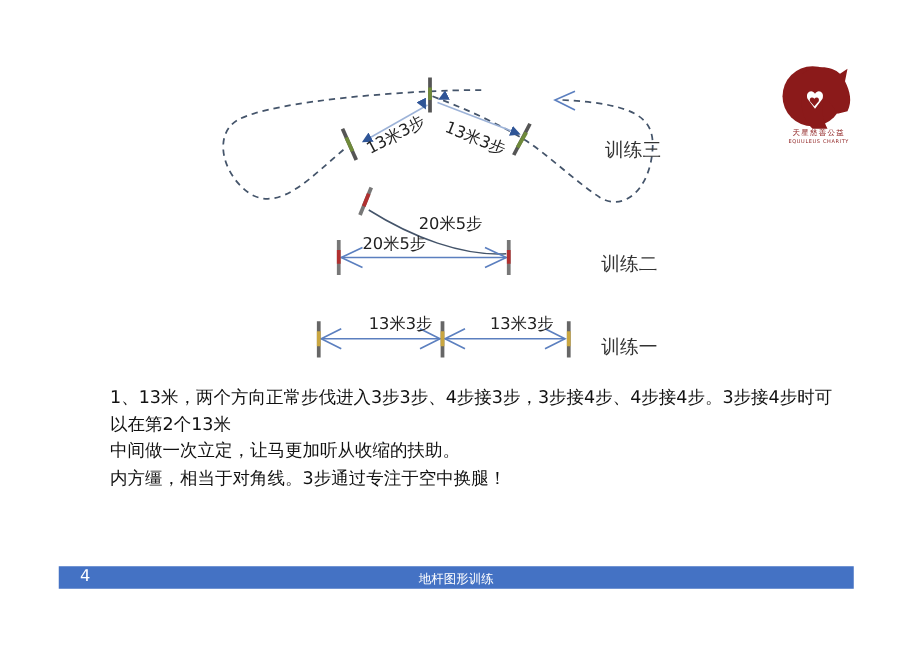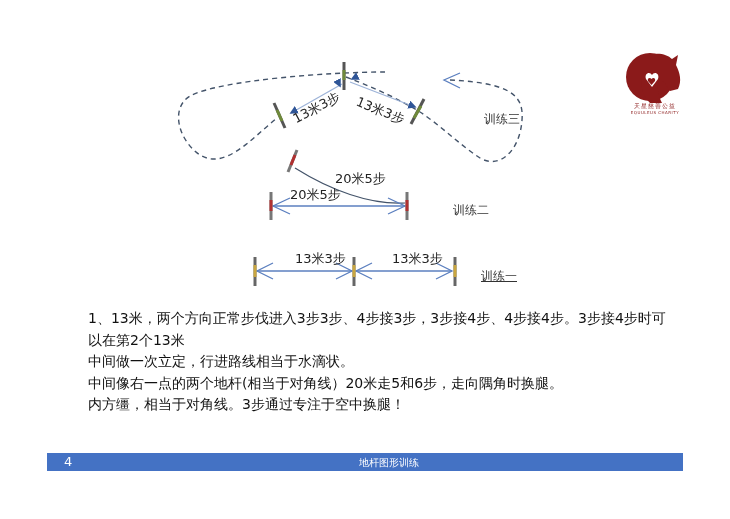--- a/index.html
+++ b/index.html
@@ -2,33 +2,33 @@
 <html><head>
 <meta charset="utf-8">
 <style>
   html, body { margin:0; padding:0; background:#ffffff; }
   body { width:730px; height:519px; position:relative; overflow:hidden;
          font-family:"DejaVu Sans", "Liberation Sans", sans-serif; color:#222; }
   .slide { position:absolute; left:0; top:0; width:730px; height:519px; }
   svg.diagram { position:absolute; left:0; top:0; }
   .lbl { position:absolute; font-size:13px; color:#222; white-space:nowrap; }
   .rot { transform-origin: left top; }
-  .ex-label { position:absolute; font-size:12px; color:#333; }
+  .ex-label { position:absolute; font-size:15px; color:#333; }
   .logo { position:absolute; left:620px; top:45px; width:70px; height:72px; }
   .logo-cn { position:absolute; left:622px; top:102px; width:66px; text-align:center;
              font-size:6px; color:#8b1a1a; letter-spacing:1px; }
   .logo-en { position:absolute; left:622px; top:110px; width:66px; text-align:center;
              font-size:4px; color:#8b1a1a; letter-spacing:0.5px; }
   .body-text { position:absolute; left:88px; top:308px; width:580px; font-size:14px;
                line-height:21.5px; color:#111; }
   .body-text p { margin:0; }
   .footer { position:absolute; left:47px; top:453px; width:636px; height:18px;
             background:#4472c4; }
   .footer .pg { position:absolute; left:17px; top:1px; font-size:13px; color:#fff; }
-  .footer .ttl { position:absolute; left:0; width:684px; top:3px; text-align:center;
+  .footer .ttl { position:absolute; left:0; width:636px; top:3px; text-align:center;
                  font-size:10px; color:#fff; }
 </style>
 </head>
 <body>
 
 <div class="slide">
 
   <svg class="diagram" width="730" height="519">
     <defs>
       <marker id="tri" viewBox="0 0 10 10" refX="8" refY="5" markerWidth="7" markerHeight="7" orient="auto">
@@ -110,36 +110,35 @@
   </svg>
 
   <div class="lbl rot" style="left:290px; top:112px; transform:rotate(-28deg);">13米3步</div>
   <div class="lbl rot" style="left:360px; top:93px; transform:rotate(22deg);">13米3步</div>
   <div class="lbl" style="left:335px; top:170px;">20米5步</div>
   <div class="lbl" style="left:290px; top:186px;">20米5步</div>
   <div class="lbl" style="left:295px; top:250px;">13米3步</div>
   <div class="lbl" style="left:392px; top:250px;">13米3步</div>
 
   <div class="ex-label" style="left:484px; top:111px;">训练三</div>
-  <div class="ex-label" style="left:453px; top:202px;">训练二</div>
-  <div class="ex-label" style="left:481px; top:268px;text-decoration:underline;">训练一</div>
+  <div class="ex-label" style="left:481px; top:202px;">训练二</div>
+  <div class="ex-label" style="left:481px; top:268px;">训练一</div>
 
   <svg class="logo" viewBox="0 0 70 72">
     <circle cx="30" cy="32" r="24" fill="#8b1a1a"></circle>
     <path d="M22,14 C32,6 46,8 52,14 L58,10 L56,20 C60,28 62,36 58,44 L50,46 C46,40 44,36 40,34 C36,40 38,50 42,58 L30,58 C22,50 20,40 22,30 Z" fill="#8b1a1a"></path>
     <path d="M26,34 C24,28 30,26 32,30 C34,26 40,28 38,34 L32,42 Z" fill="#fff"></path>
     <path d="M28,36 C27,33 30,32 31.5,34 C33,32 36,33 35,36 L31.5,40 Z" fill="#8b1a1a"></path>
   </svg>
   <div class="logo-cn">天星慈善公益</div>
   <div class="logo-en">EQUULEUS CHARITY</div>
 
   <div class="body-text">
     <p>1、13米，两个方向正常步伐进入3步3步、4步接3步，3步接4步、4步接4步。3步接4步时可以在第2个13米</p>
-    <p>中间做一次立定，行进路线相当于水滴状。</p>
-    <p>中间像右一点的两个地杆(相当于对角线）20米走5和6步，走向隅角时换腿。</p>
+    <p>中间做一次立定，让马更加听从收缩的扶助。</p>
     <p>内方缰，相当于对角线。3步通过专注于空中换腿！</p>
   </div>
 
   <div class="footer">
     <span class="pg">4</span>
     <span class="ttl">地杆图形训练</span>
   </div>
 
 </div>
 

